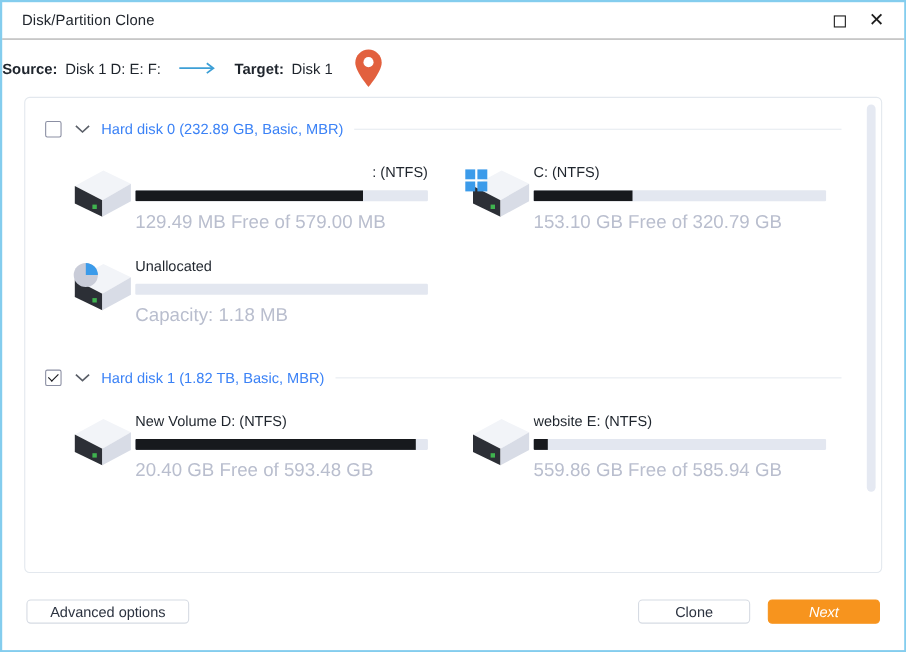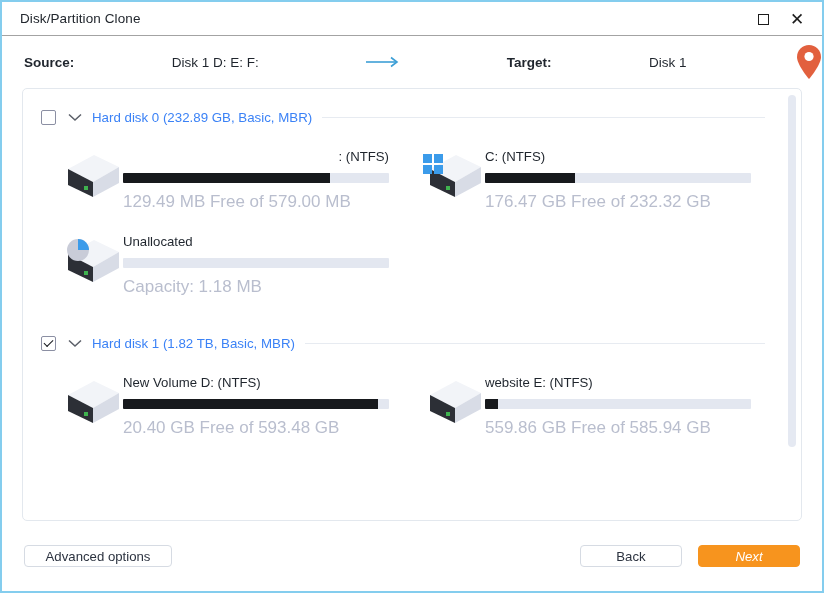--- a/index.html
+++ b/index.html
@@ -46,23 +46,21 @@
   }
   .xmark {
     font-size: 17px; line-height: 1; font-weight: 400;
     color: #1c1c1c;
     font-family: "DejaVu Sans", sans-serif;
   }
   
   .st-bar {
     height: 52px; flex: 0 0 52px;
     display: flex; align-items: center;
-    padding-left: 22px;
     gap: 0px;
-    justify-content: space-between;
   }
   .st-label {
     font-size: 13.5px; font-weight: bold; color: #1f252d;
   }
   .st-value {
     font-size: 13.5px; color: #1f252d; margin-left: 7px;
   }
   .arrow-wrap {
     margin: 0 13px 0 16px;
     display: flex; align-items: center;
@@ -298,21 +296,21 @@
                 <rect x="14" y="1" width="9" height="9" fill="#3b9bea"></rect>
                 <rect x="3" y="12" width="9" height="9" fill="#3b9bea"></rect>
                 <rect x="14" y="12" width="9" height="9" fill="#3b9bea"></rect>
               </svg>
             </div>
             <div class="part-body">
               <div class="part-name">C: (NTFS)</div>
               <div class="bar">
                 <div class="bar-fill" style="width: 34%;"></div>
               </div>
-              <div class="part-cap">176.47 GB Free of 232.32 GB</div>
+              <div class="part-cap">153.10 GB Free of 320.79 GB</div>
             </div>
           </div>
 
           <div class="part">
             <div class="part-icon">
               <svg width="62" height="48" viewBox="0 0 62 48">
                 <polygon points="10,16 36,2 61,14 35,29" fill="#f2f4f8"></polygon>
                 <polygon points="10,16 35,29 35,44 10,32" fill="#2c2f36"></polygon>
                 <polygon points="35,29 61,14 61,30 35,44" fill="#d8dce6"></polygon>
                 <rect x="26" y="33" width="4" height="4" fill="#3fb34f"></rect>
@@ -387,17 +385,17 @@
 
       <div class="scroll-track">
         <div class="scroll-thumb" style="margin-top: 1%; height: 84%;"></div>
       </div>
     </div>
   </div>
 
   <div class="footer">
     <div class="btn btn-adv">Advanced options</div>
     <div class="spacer"></div>
-    <div class="btn btn-back">Back</div>
+    <div class="btn btn-back">Clone</div>
     <div class="btn btn-next" style="background: rgb(247, 148, 30); border-color: rgb(247, 148, 30); font-style: italic;">Next</div>
   </div>
 
 </div>
 
 </body></html>

